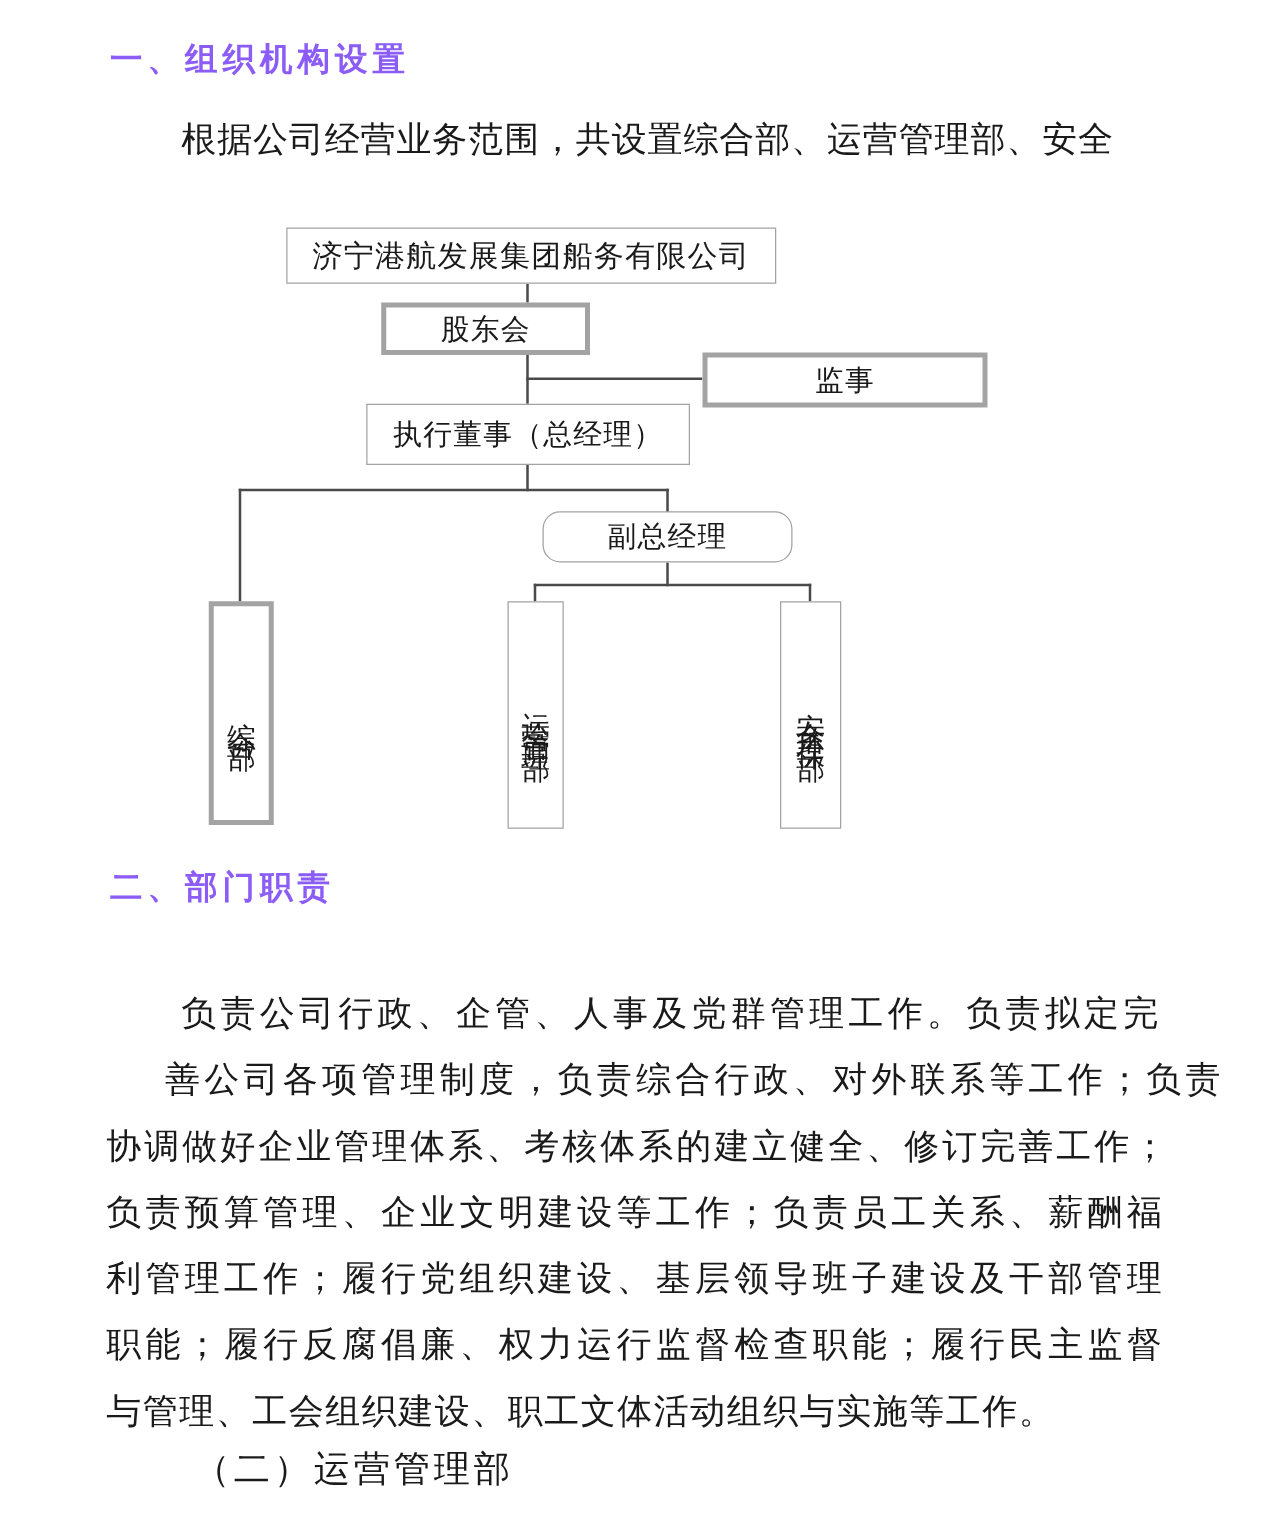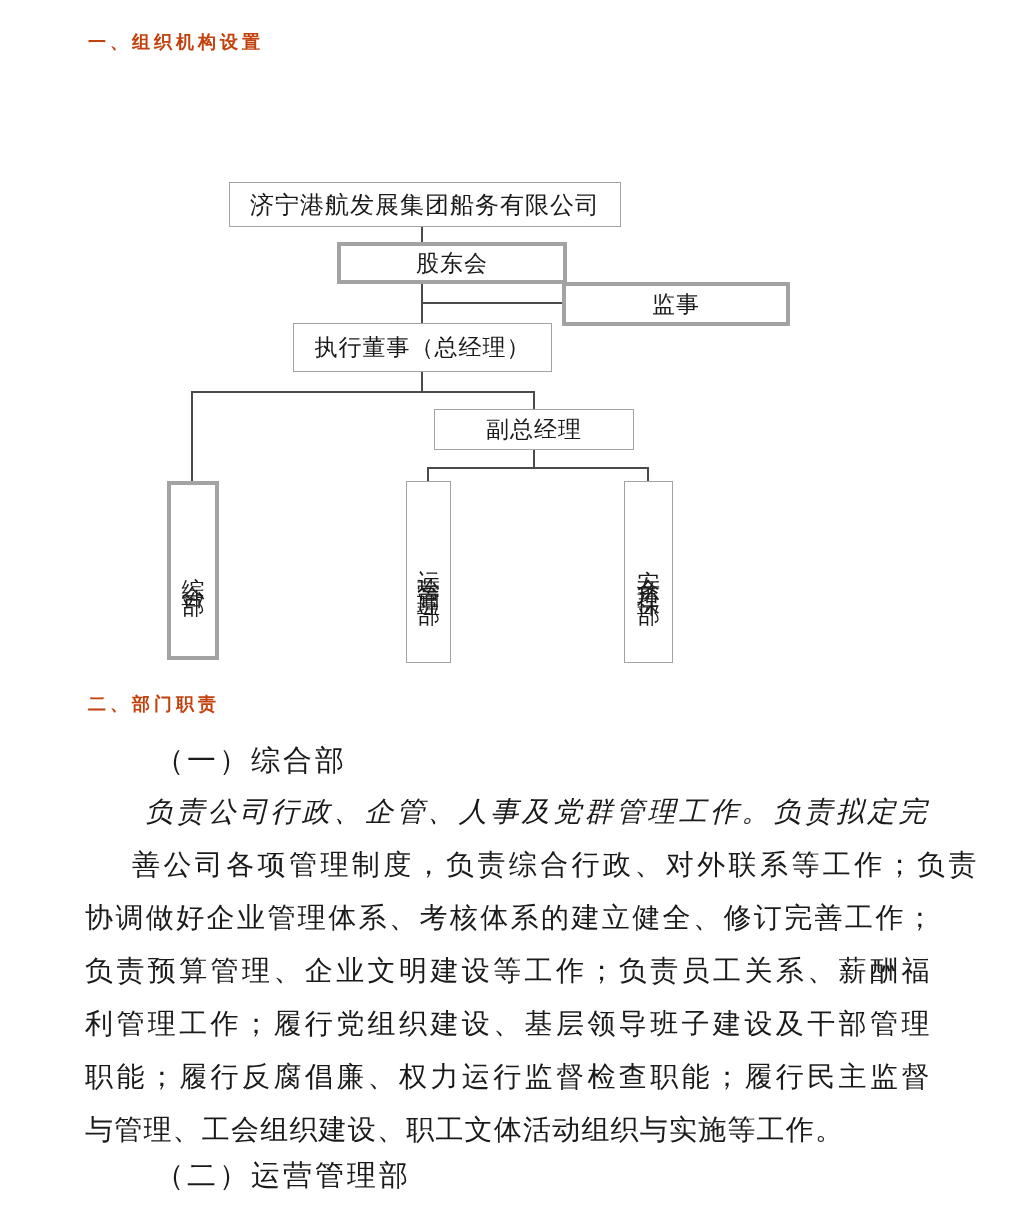--- a/index.html
+++ b/index.html
@@ -9,23 +9,23 @@
     background:#ffffff;
     font-family:"Liberation Serif", serif;
     color:#1a1a1a;
     overflow:hidden;
   }
   
   .h1 {
     position:absolute;
     font-family:"Liberation Sans", sans-serif;
     font-weight:bold;
-    font-size:18px;
+    font-size:26px;
     letter-spacing:4px;
-    color:#c2410c;
+    color:#8b5cf6;
     white-space:nowrap;
   }
   
   .tline {
     position:absolute;
     font-size:28px;
     letter-spacing:3.4px;
     white-space:nowrap;
     line-height:34px;
   }
@@ -66,57 +66,57 @@
     z-index:1;
   }
 </style>
 </head>
 <body>
 
 <div class="page">
 
   <div class="h1" style="left:88px; top:30px;">一、组织机构设置</div>
 
+  <div class="tline ls-intro" style="left:145px; top:96px;">根据公司经营业务范围，共设置综合部、运营管理部、安全</div>
 
   <div>
 
     <div class="cline" style="left:421px; top:227px; width:2px; height:16px;"></div>
     <div class="cline" style="left:421px; top:284px; width:2px; height:40px;"></div>
     <div class="cline" style="left:421px; top:302px; width:141px; height:2px;"></div>
     <div class="cline" style="left:421px; top:364px; width:2px; height:29px;"></div>
     <div class="cline" style="left:191px; top:391px; width:344px; height:2px;"></div>
     <div class="cline" style="left:191px; top:391px; width:2px; height:91px;"></div>
     <div class="cline" style="left:533px; top:391px; width:2px; height:19px;"></div>
     <div class="cline" style="left:533px; top:450px; width:2px; height:19px;"></div>
     <div class="cline" style="left:427px; top:467px; width:222px; height:2px;"></div>
     <div class="cline" style="left:427px; top:467px; width:2px; height:15px;"></div>
     <div class="cline" style="left:647px; top:467px; width:2px; height:15px;"></div>
 
     <div class="obox thin" style="left:229px; top:182px; width:392px; height:45px; font-size:24px;">济宁港航发展集团船务有限公司</div>
 
-    <div class="obox" style="left:337px; top:242px; width:230px; height:42px;">股东会</div>
+    <div class="obox" style="left:305px; top:242px; width:167px; height:42px;">股东会</div>
 
     <div class="obox" style="left:562px; top:282px; width:228px; height:44px;">监事</div>
 
     <div class="obox thin" style="left:293px; top:323px; width:259px; height:49px;">执行董事（总经理）</div>
 
-    <div class="obox thin" style="left:434px; top:409px; width:200px; height:41px;">副总经理</div>
+    <div class="obox thin" style="left:434px; top:409px; width:200px; height:41px;border-radius:14px;">副总经理</div>
 
     <div class="obox vbox" style="left:167px; top:481px; width:52px; height:179px;">综合部</div>
 
     <div class="obox thin vbox" style="left:406px; top:481px; width:45px; height:182px;">运营管理部</div>
 
     <div class="obox thin vbox" style="left:624px; top:481px; width:49px; height:182px;">安全环保部</div>
   </div>
 
   <div class="h1" style="left:88px; top:692px;">二、部门职责</div>
 
-  <div class="sub" style="left:155px; top:741px;">（一）综合部</div>
 
-  <div class="tline" style="left:145px; top:795px;font-style:italic;">负责公司行政、企管、人事及党群管理工作。负责拟定完</div>
+  <div class="tline" style="left:145px; top:795px;">负责公司行政、企管、人事及党群管理工作。负责拟定完</div>
   <div class="tline" style="left:85px; top:848px;margin-left:47px;">善公司各项管理制度，负责综合行政、对外联系等工作；负责</div>
   <div class="tline" style="left:85px; top:901px; letter-spacing:2.4px;">协调做好企业管理体系、考核体系的建立健全、修订完善工作；</div>
   <div class="tline" style="left:85px; top:954px;">负责预算管理、企业文明建设等工作；负责员工关系、薪酬福</div>
   <div class="tline" style="left:85px; top:1007px;">利管理工作；履行党组织建设、基层领导班子建设及干部管理</div>
   <div class="tline" style="left:85px; top:1060px;">职能；履行反腐倡廉、权力运行监督检查职能；履行民主监督</div>
   <div class="tline ls-tight" style="left:85px; top:1113px;">与管理、工会组织建设、职工文体活动组织与实施等工作。</div>
 
   <div class="sub" style="left:155px; top:1156px;">（二）运营管理部</div>
 
 </div>

